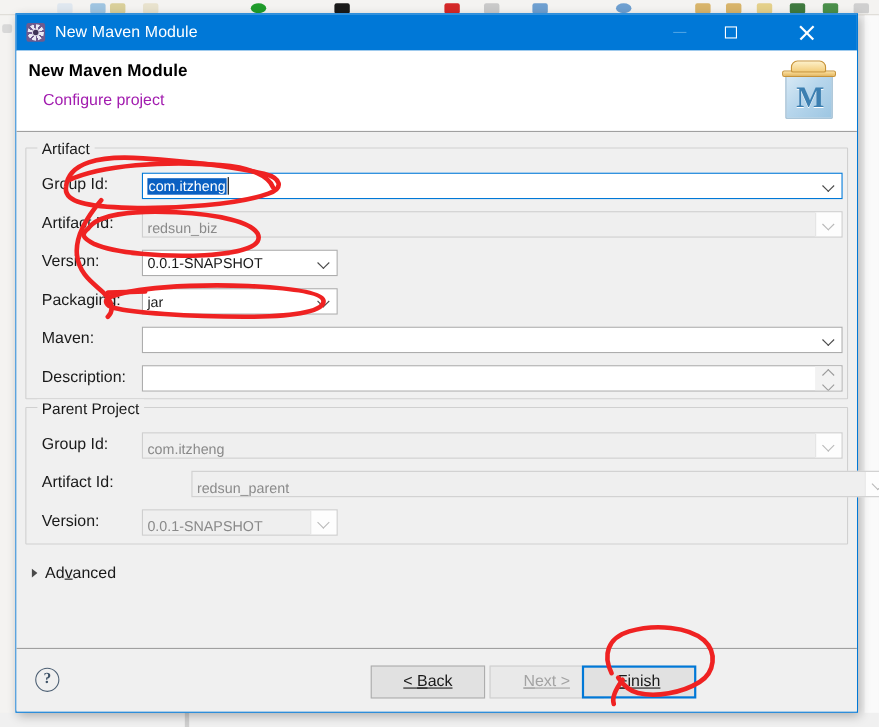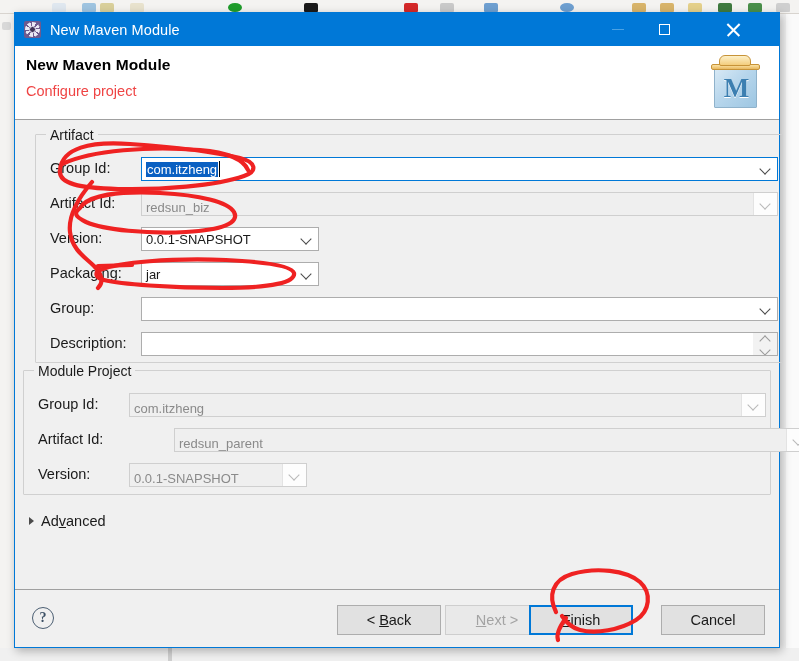--- a/index.html
+++ b/index.html
@@ -122,22 +122,23 @@
     padding: 10px 0 0 11px;
   }
   #header-title {
     font-size: 15.5px;
     font-weight: bold;
     color: #000000;
     letter-spacing: 0.1px;
   }
   #header-sub {
     margin-top: 9px;
+    margin-left: 13px;
     font-size: 14.5px;
-    color: #ef4444;
+    color: #a21caf;
   }
   #maven-logo {
     position: absolute; right: 17px; top: 6px;
     width: 52px; height: 58px;
   }
   #maven-logo .mbox {
     position: absolute; left: 4px; top: 16px; width: 43px; height: 40px;
     background: linear-gradient(135deg, #d8e9f5 0%, #b7d6ec 45%, #9dc6e2 100%);
     border: 1px solid #8fb2cb;
     border-radius: 1px;
@@ -179,21 +180,21 @@
     border-radius: 1px;
   }
   .groupbox > .gb-legend {
     position: absolute;
     top: -8px; left: 10px;
     background: #f0f0f0;
     padding: 0 4px;
     font-size: 14px;
     color: #1a1a1a;
   }
-  #gb-artifact { left: 8px; top: 14px; width: 748px; height: 229px; margin-left: 12px; }
+  #gb-artifact { left: 8px; top: 14px; width: 748px; height: 229px; }
   #gb-parent   { left: 8px; top: 250px; width: 748px; height: 125px; }
 
   
   .frow { position: absolute; left: 0; height: 26px; }
   .flabel {
     position: absolute; left: 14px; top: 3px;
     font-size: 14.5px; color: #1a1a1a;
     white-space: nowrap;
   }
 
@@ -297,20 +298,21 @@
     font-family: "Liberation Serif", serif;
   }
   .dbtn {
     position: absolute; top: 15px;
     height: 30px; width: 104px;
     background: #e1e1e1;
     border: 1px solid #adadad;
     font-size: 14.5px; color: #1a1a1a;
     display: flex; align-items: center; justify-content: center;
     font-family: "Liberation Sans", sans-serif;
+    text-decoration: underline;
   }
   .dbtn.disabled { color: #a3a3a3; border-color: #cecece; background: #e9e9e9; }
   .dbtn.default {
     border: 2px solid #0078d7;
     background: #e1e1e1;
   }
   #btn-back   { left: 322px; }
   #btn-next   { left: 430px; }
   #btn-finish { left: 514px; }
   #btn-cancel { left: 646px; }
@@ -415,41 +417,41 @@
 
       <div class="frow" style="top:127px; width:748px;">
         <div class="flabel">Packaging:</div>
         <div class="fctrl" style="left:105px; width:178px;">
           <span class="val">jar</span>
           <span class="chev"></span>
         </div>
       </div>
 
       <div class="frow" style="top:162px; width:748px;">
-        <div class="flabel">Group:</div>
+        <div class="flabel">Maven:</div>
         <div class="fctrl" style="left:105px; width:637px;">
           <span class="val"></span>
           <span class="chev"></span>
         </div>
       </div>
 
       <div class="frow" style="top:197px; width:748px;">
         <div class="flabel">Description:</div>
         <div class="fctrl" style="left:105px; width:637px;">
           <span class="val"></span>
           <span class="spinner">
             <span class="s-up"></span>
             <span class="s-dn"></span>
           </span>
         </div>
       </div>
     </div>
 
     <div class="groupbox" id="gb-parent">
-      <div class="gb-legend">Module Project</div>
+      <div class="gb-legend">Parent Project</div>
 
       <div class="frow" style="top:22px; width:748px;">
         <div class="flabel">Group Id:</div>
         <div class="fctrl disabled" style="left:105px; width:637px;">
           <span class="val">com.itzheng</span>
           <span class="chev-pad"></span>
           <span class="chev dis"></span>
         </div>
       </div>
 
@@ -485,23 +487,20 @@
 
     <div class="dbtn" id="btn-back">
       <span><span>&lt; </span><span class="u">B</span><span>ack</span></span>
     </div>
     <div class="dbtn disabled" id="btn-next">
       <span><span></span><span class="u">N</span><span>ext &gt;</span></span>
     </div>
     <div class="dbtn default" id="btn-finish">
       <span><span></span><span class="u">F</span><span>inish</span></span>
     </div>
-    <div class="dbtn" id="btn-cancel">
-      <span>Cancel</span>
-    </div>
   </div>
 </div>
 
 <svg id="ink" viewBox="0 0 799 661" xmlns="http://www.w3.org/2000/svg">
   <g fill="none" stroke="#ef2222" stroke-width="4.2" stroke-linecap="round" stroke-linejoin="round">
 
     <path d="M60,170 C62,148 90,141 130,144 C175,147 215,152 240,158 C256,162 258,171 244,176 C216,186 160,190 118,189 C80,188 58,184 60,170 Z"></path>
 
     <path d="M80,208 C88,195 120,191 160,193 C200,195 228,202 234,212 C240,223 222,230 186,232 C148,234 104,230 86,222 C74,216 74,213 80,208 Z"></path>
 

